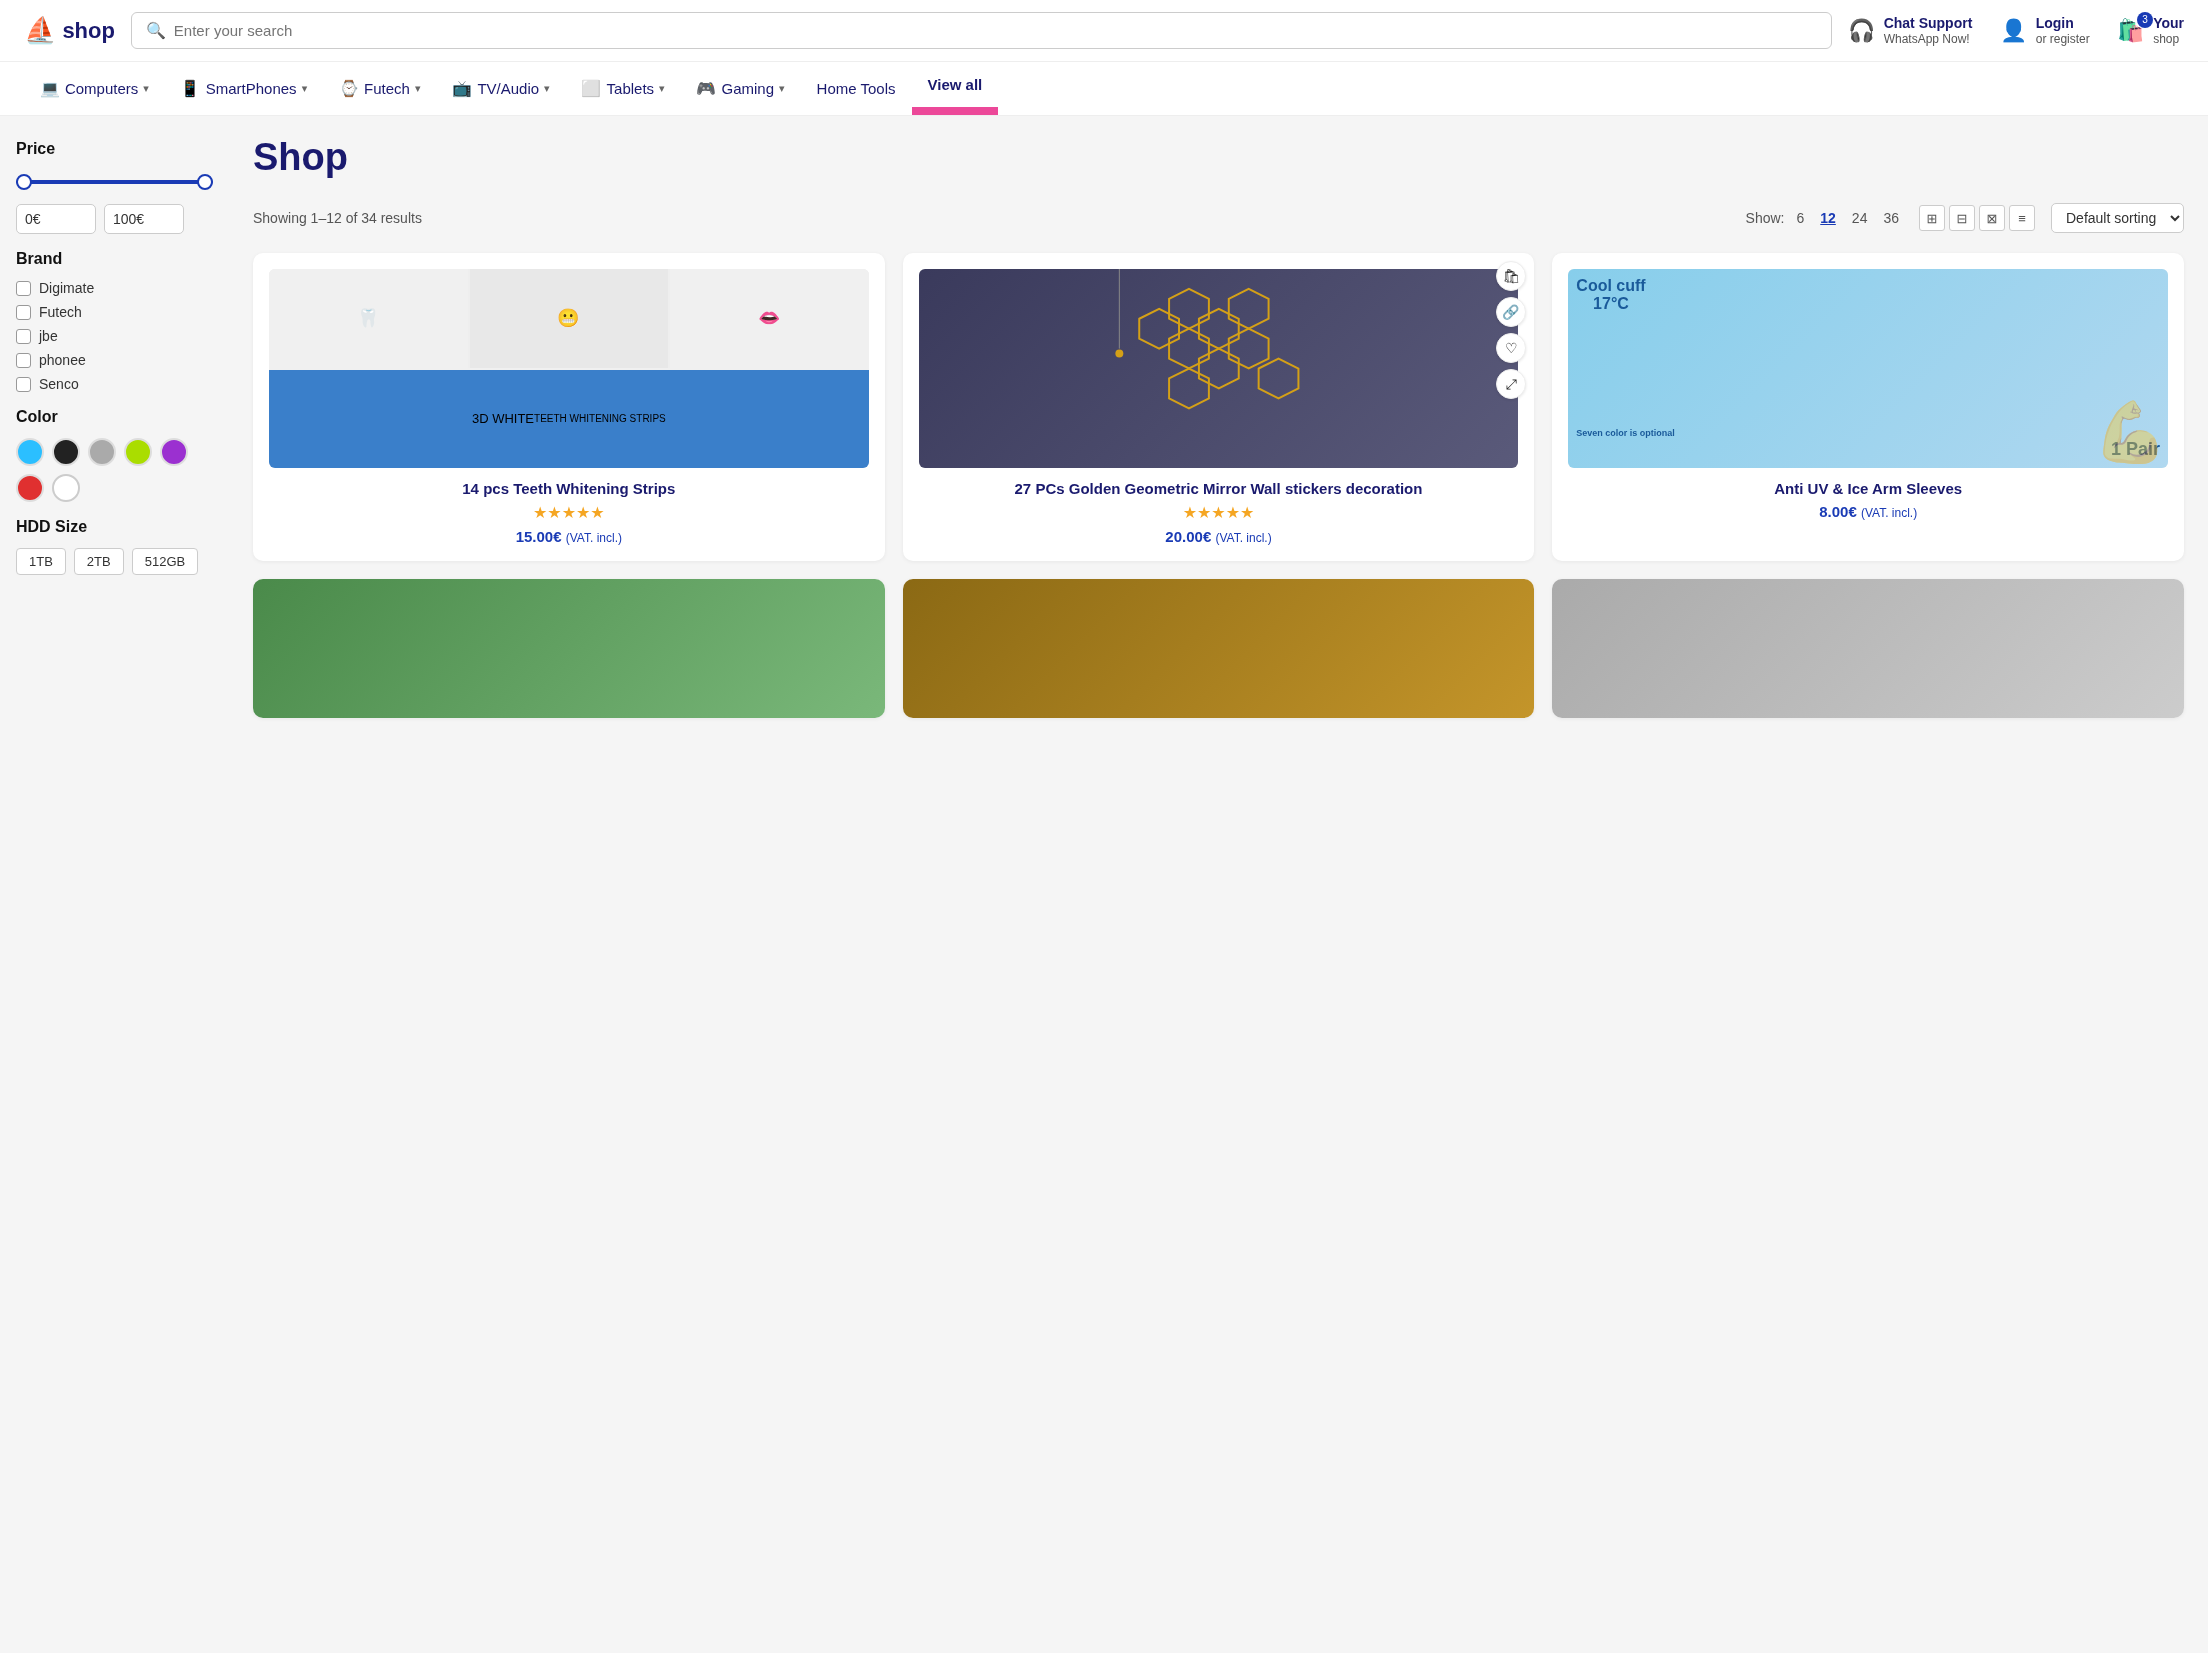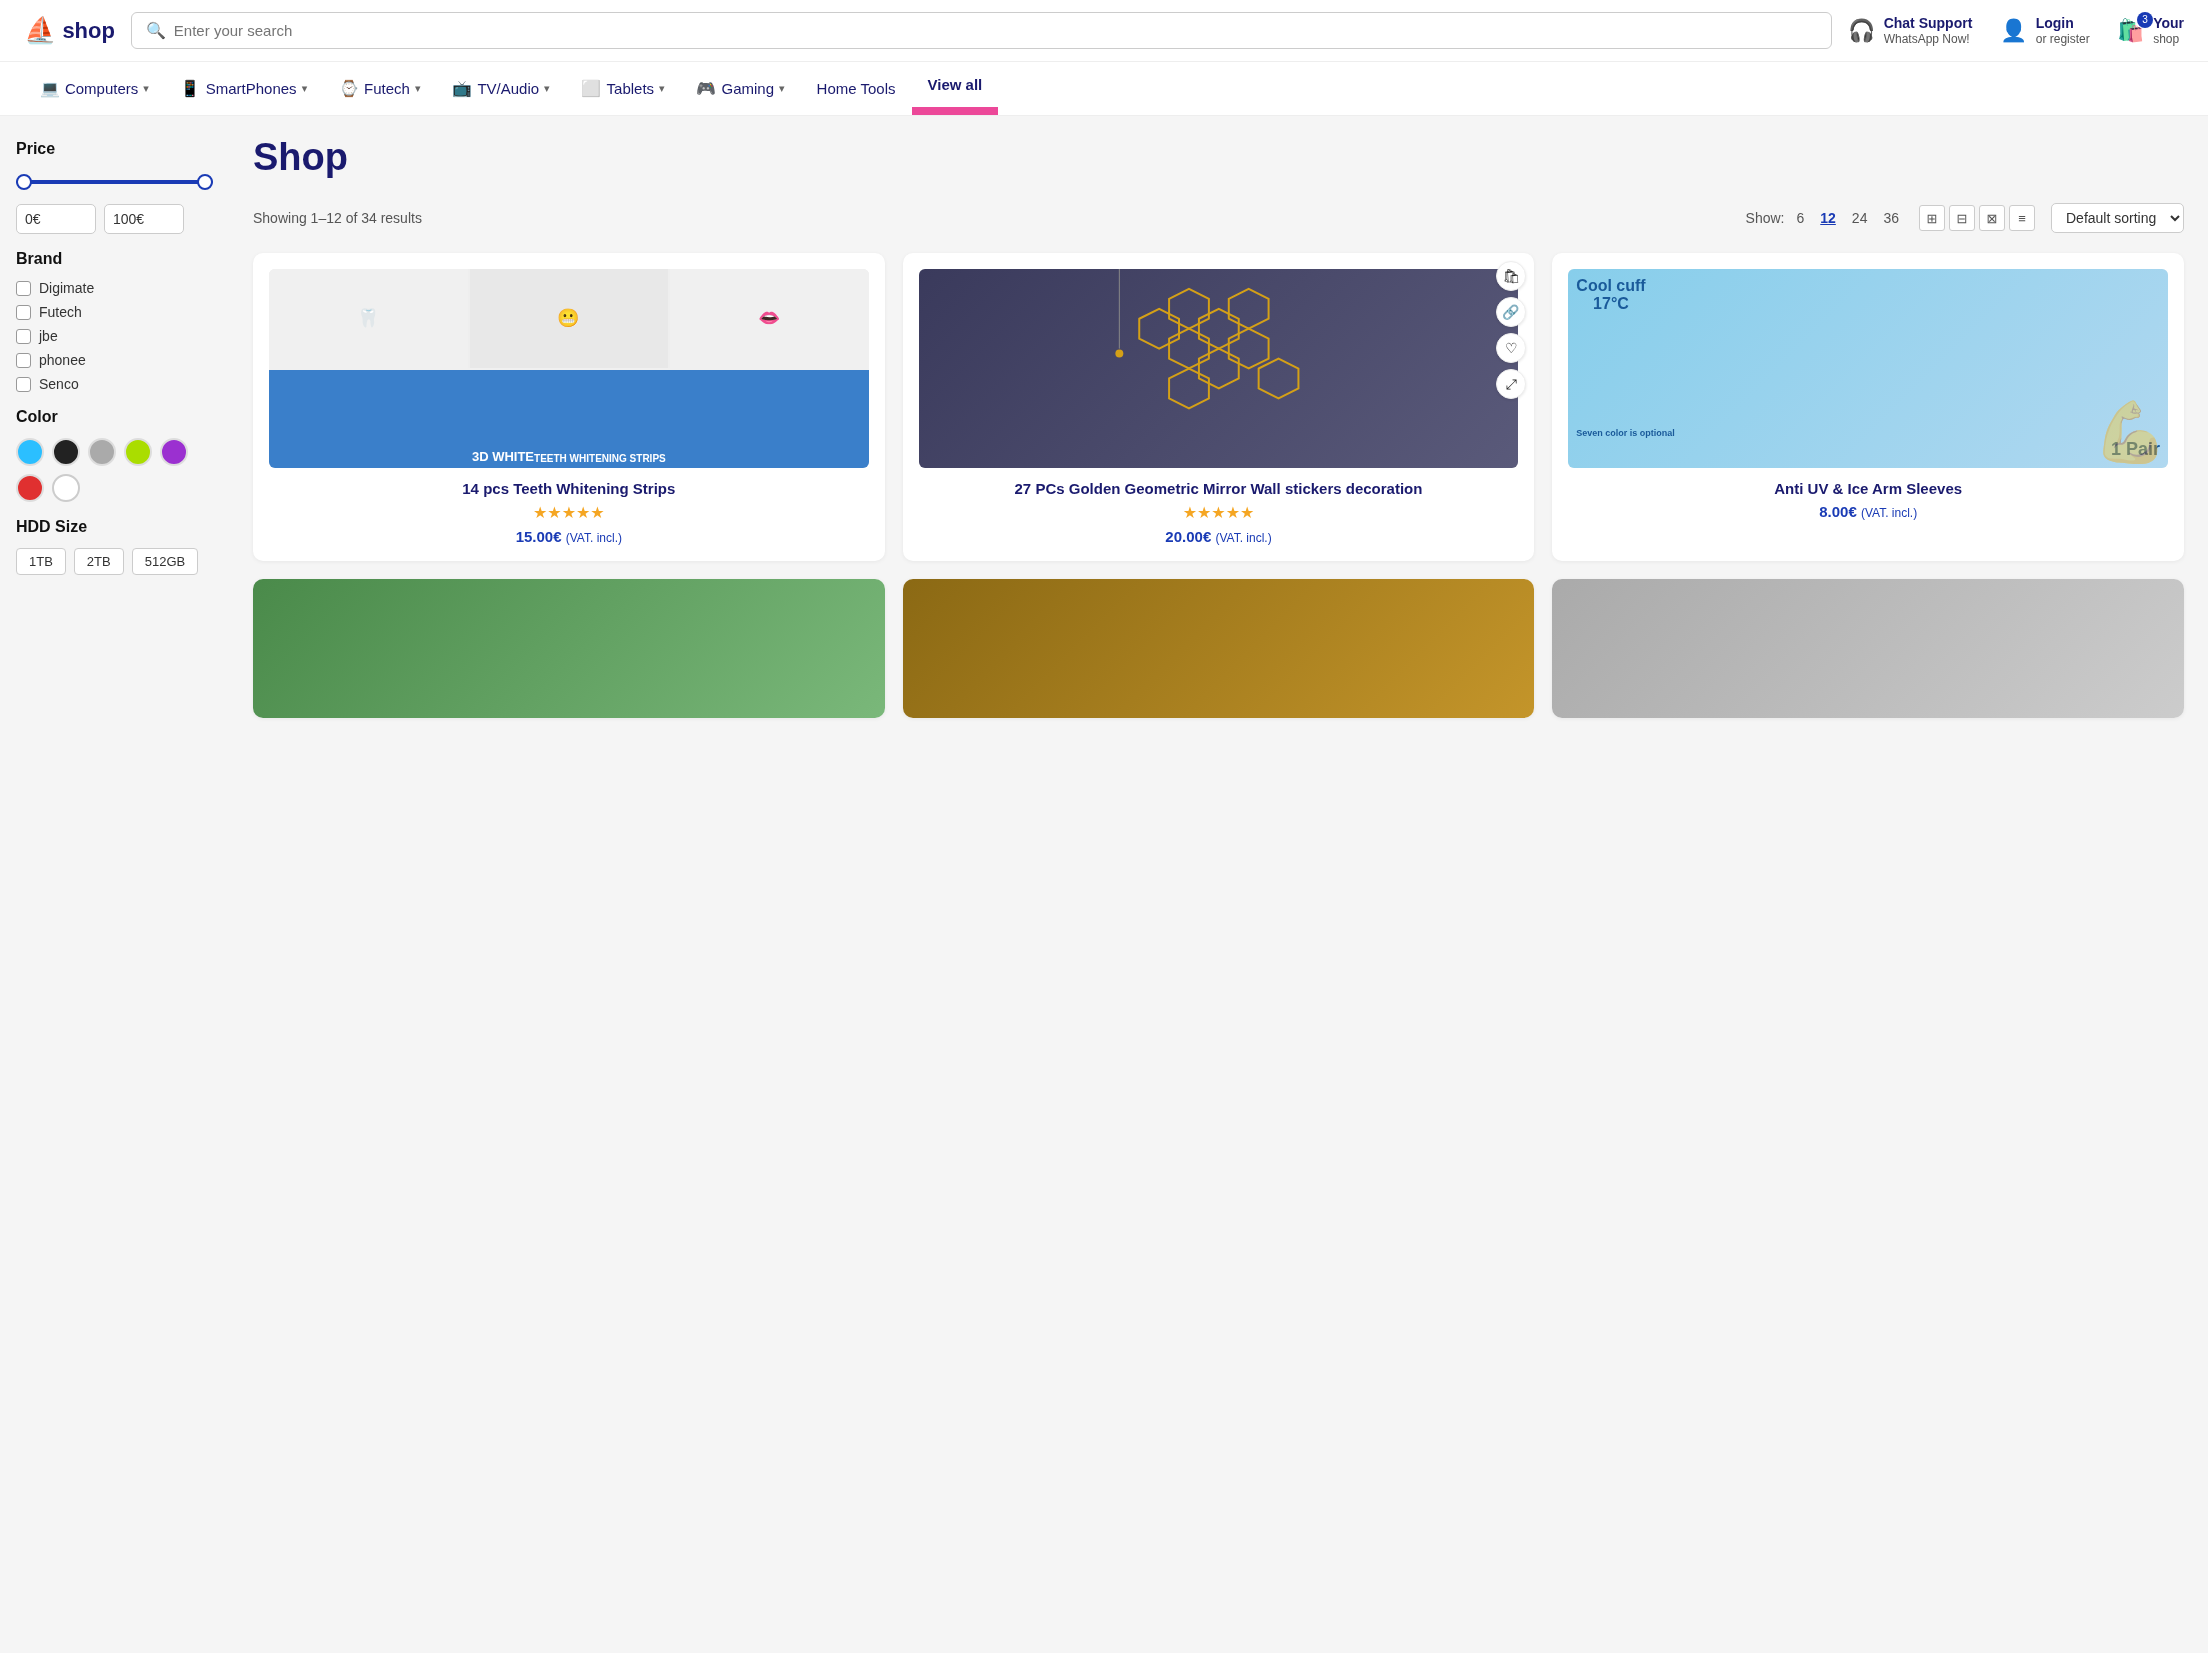--- a/index.html
+++ b/index.html
@@ -531,21 +531,21 @@
 
       <div class="product-card">
         <div class="product-img-wrap">
 
           <div style="width:100%;height:100%;display:grid;grid-template-rows:1fr 1fr;gap:2px;">
             <div style="display:grid;grid-template-columns:1fr 1fr 1fr;gap:2px;background:#eee;">
               <div style="background:#f0f0f0;display:flex;align-items:center;justify-content:center;font-size:18px;">🦷</div>
               <div style="background:#e8e8e8;display:flex;align-items:center;justify-content:center;font-size:18px;">😬</div>
               <div style="background:#f0f0f0;display:flex;align-items:center;justify-content:center;font-size:18px;">👄</div>
             </div>
-            <div style="background:#3a7fca;display:flex;align-items:flex-end;justify-content:center;color:#ffffff;font-weight:bold;font-size:13px;padding:4px;">
+            <div style="background:#3a7fca;display:flex;align-items:center;justify-content:center;color:#000000;font-weight:normal;font-size:13px;padding:4px;">
               3D WHITE<br><small style="font-size:10px;">TEETH WHITENING STRIPS</small>
             </div>
           </div>
         </div>
         <div class="product-name">14 pcs Teeth Whitening Strips</div>
         <div class="stars">★★★★★</div>
         <div class="product-price">
           <span>15.00€</span>
           <span class="vat">(VAT. incl.)</span>
         </div>

